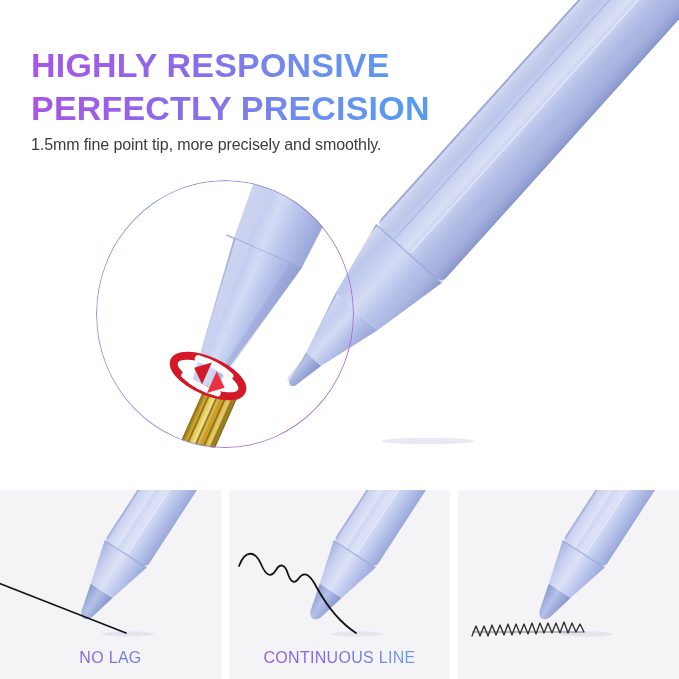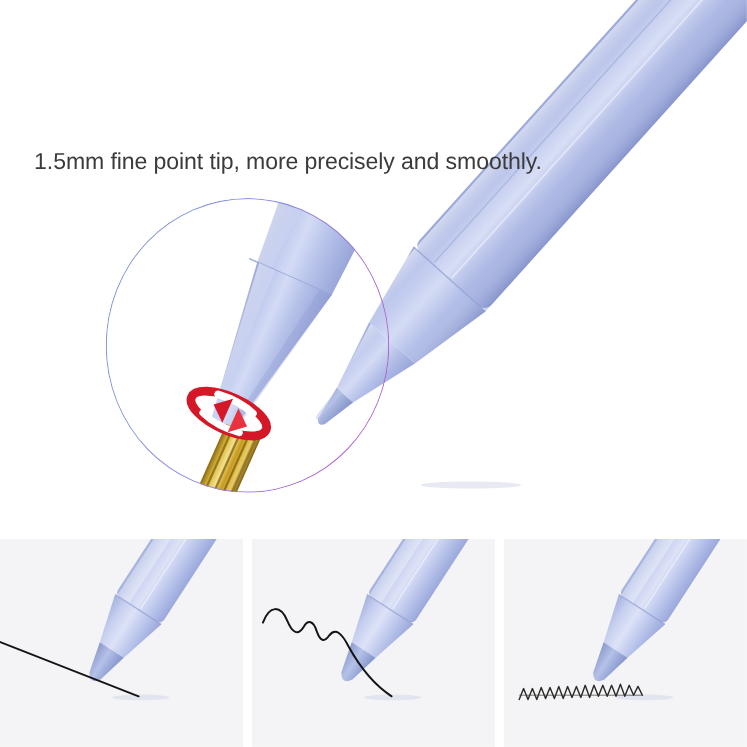--- a/index.html
+++ b/index.html
@@ -51,21 +51,21 @@
     background-image: linear-gradient(95deg, #a855e8 0%, #8b6ae8 35%, #6f8cee 62%, #579bf0 88%);
     -webkit-background-clip: text;
     background-clip: text;
     color: transparent;
     -webkit-text-fill-color: transparent;
   }
   #subtitle {
     position: absolute;
     left: 31px;
     top: 136px;
-    font-size: 21px;
+    font-size: 16px;
     color: #3b3b3b;
     letter-spacing: -0.1px;
     white-space: nowrap;
     z-index: 6;
   }
 
   
   #big-pen-wrap {
     position: absolute;
     left: 0; top: 0;
@@ -220,20 +220,24 @@
           <path d="M404 340 L418 340 L424 404 L420 404 Z" fill="url(#facetGrad)"></path>
 
           <path d="M420 404 L440 404 L434 436 Q430 442 426 436 Z" fill="url(#nibGrad)"></path>
           <path d="M421 404 L427 404 L427 436 Q425 440 423 434 Z" fill="#c2cdec" opacity="0.6"></path>
         </g>
 
         <ellipse cx="428" cy="441" rx="46" ry="3.2" fill="#cfd5e6" opacity="0.5"></ellipse>
       </svg>
     </div>
 
+    <div id="headline">
+      <span class="headline-line">HIGHLY RESPONSIVE</span>
+      <span class="headline-line">PERFECTLY PRECISION</span>
+    </div>
 
     <div id="subtitle">1.5mm fine point tip, more precisely and smoothly.</div>
 
     <div id="magnifier">
       <div id="magnifier-art">
         <svg width="258" height="268" viewBox="0 0 258 268" xmlns="http://www.w3.org/2000/svg">
           <defs>
             <linearGradient id="zBodyGrad" x1="0" y1="0" x2="1" y2="0">
               <stop offset="0%" stop-color="#9dabdc"></stop>
               <stop offset="20%" stop-color="#bcc6ec"></stop>
@@ -326,20 +330,21 @@
             <rect x="142" y="-110" width="1.2" height="176" fill="#edf0fb" opacity="0.8"></rect>
             <path d="M116 68 L166 68 L154 112 L128 112 Z" fill="url(#p1Body)"></path>
             <path d="M116 68 L166 68" stroke="#8e9bd2" stroke-width="1.2" opacity="0.7" fill="none"></path>
             <path d="M128 112 L154 112 L147 140 Q141 150 135 140 Z" fill="url(#p1Nib)"></path>
           </g>
           <ellipse cx="128" cy="144" rx="26" ry="2.6" fill="#d3d8e8" opacity="0.55"></ellipse>
 
           <path d="M-4 92 L126 143" fill="none" stroke="#141414" stroke-width="1.7" stroke-linecap="round"></path>
         </svg>
       </div>
+      <div class="panel-label">NO LAG</div>
     </div>
 
     <div class="panel">
       <div class="panel-art">
         <svg width="221" height="150" viewBox="0 0 221 150" xmlns="http://www.w3.org/2000/svg">
           <defs>
             <linearGradient id="p2Body" x1="0" y1="0" x2="1" y2="0">
               <stop offset="0%" stop-color="#a3b1e0"></stop>
               <stop offset="22%" stop-color="#c6cfef"></stop>
               <stop offset="46%" stop-color="#dde2f7"></stop>
@@ -359,20 +364,21 @@
             <path d="M116 68 L166 68 L154 112 L128 112 Z" fill="url(#p2Body)"></path>
             <path d="M116 68 L166 68" stroke="#8e9bd2" stroke-width="1.2" opacity="0.7" fill="none"></path>
             <path d="M128 112 L154 112 L147 140 Q141 150 135 140 Z" fill="url(#p2Nib)"></path>
           </g>
           <ellipse cx="128" cy="144" rx="26" ry="2.6" fill="#d3d8e8" opacity="0.55"></ellipse>
 
           <path d="M10 76 C16 60, 26 60, 32 74 C37 86, 42 88, 47 80 C51 73, 56 74, 59 84
                    C62 93, 66 94, 70 88 C76 80, 82 86, 88 98 C98 116, 110 132, 127 143" fill="none" stroke="#141414" stroke-width="1.8" stroke-linecap="round" stroke-linejoin="round"></path>
         </svg>
       </div>
+      <div class="panel-label">CONTINUOUS LINE</div>
     </div>
 
     <div class="panel">
       <div class="panel-art">
         <svg width="221" height="150" viewBox="0 0 221 150" xmlns="http://www.w3.org/2000/svg">
           <defs>
             <linearGradient id="p3Body" x1="0" y1="0" x2="1" y2="0">
               <stop offset="0%" stop-color="#a3b1e0"></stop>
               <stop offset="22%" stop-color="#c6cfef"></stop>
               <stop offset="46%" stop-color="#dde2f7"></stop>

